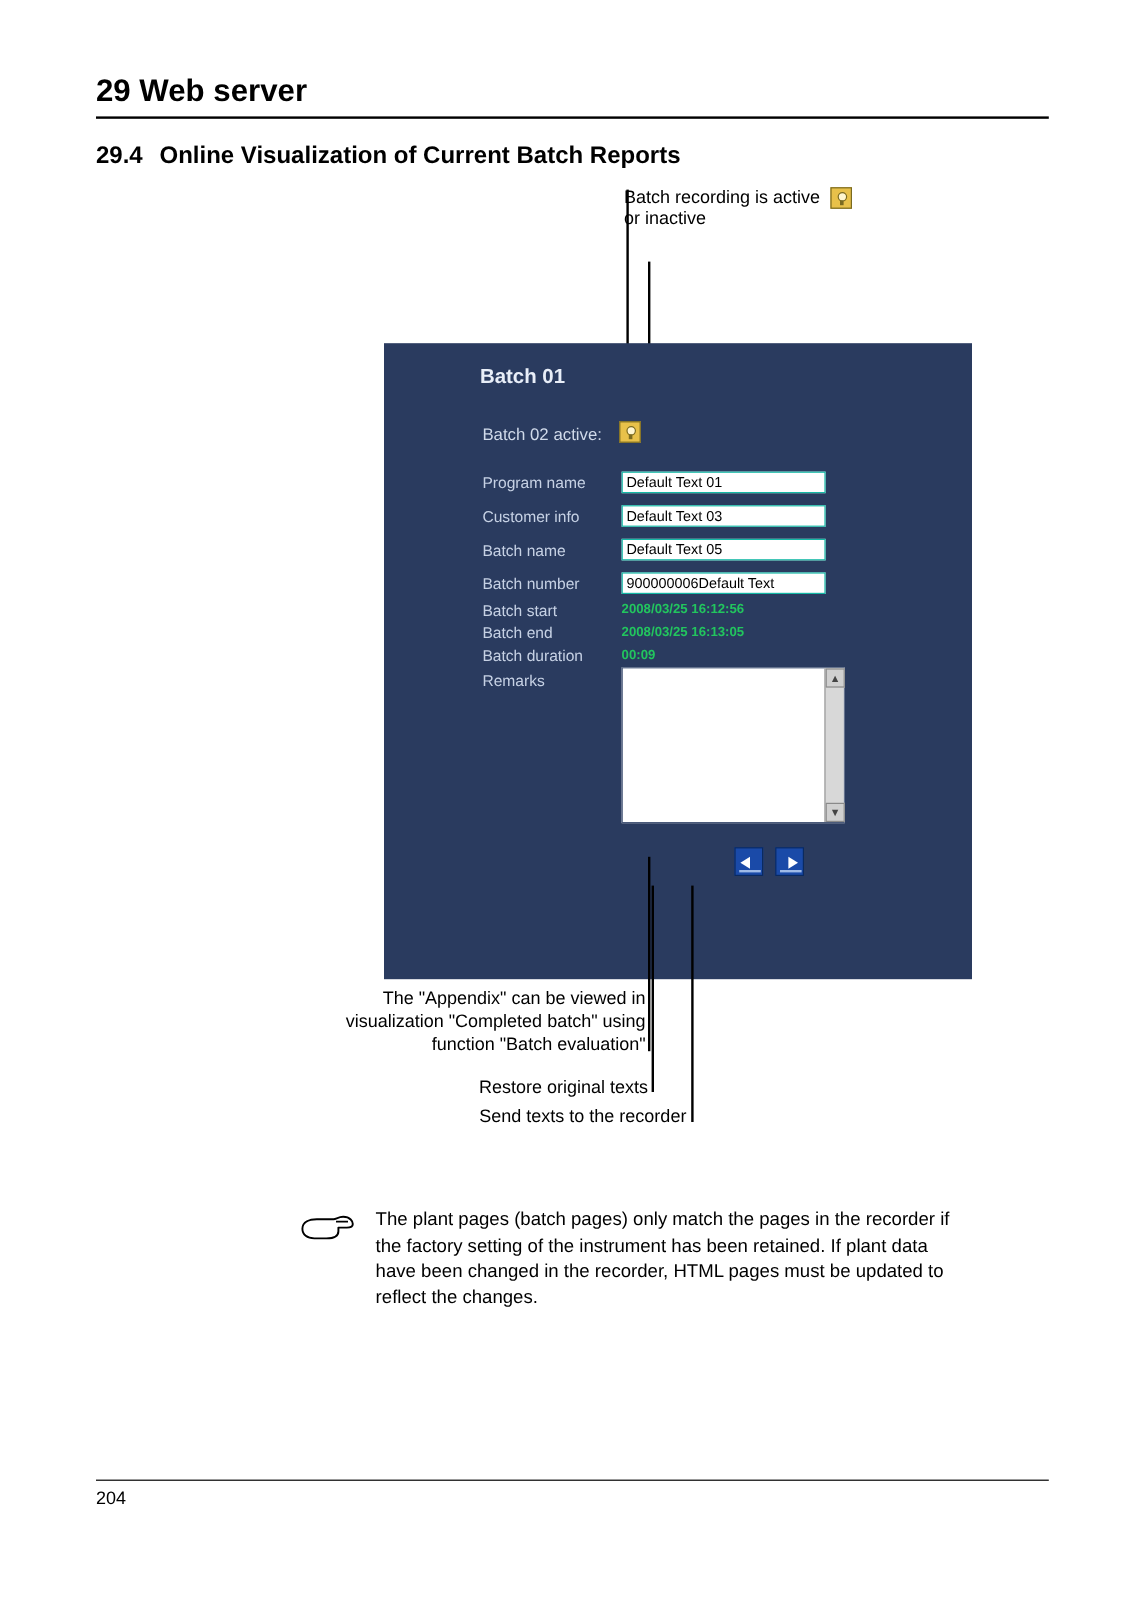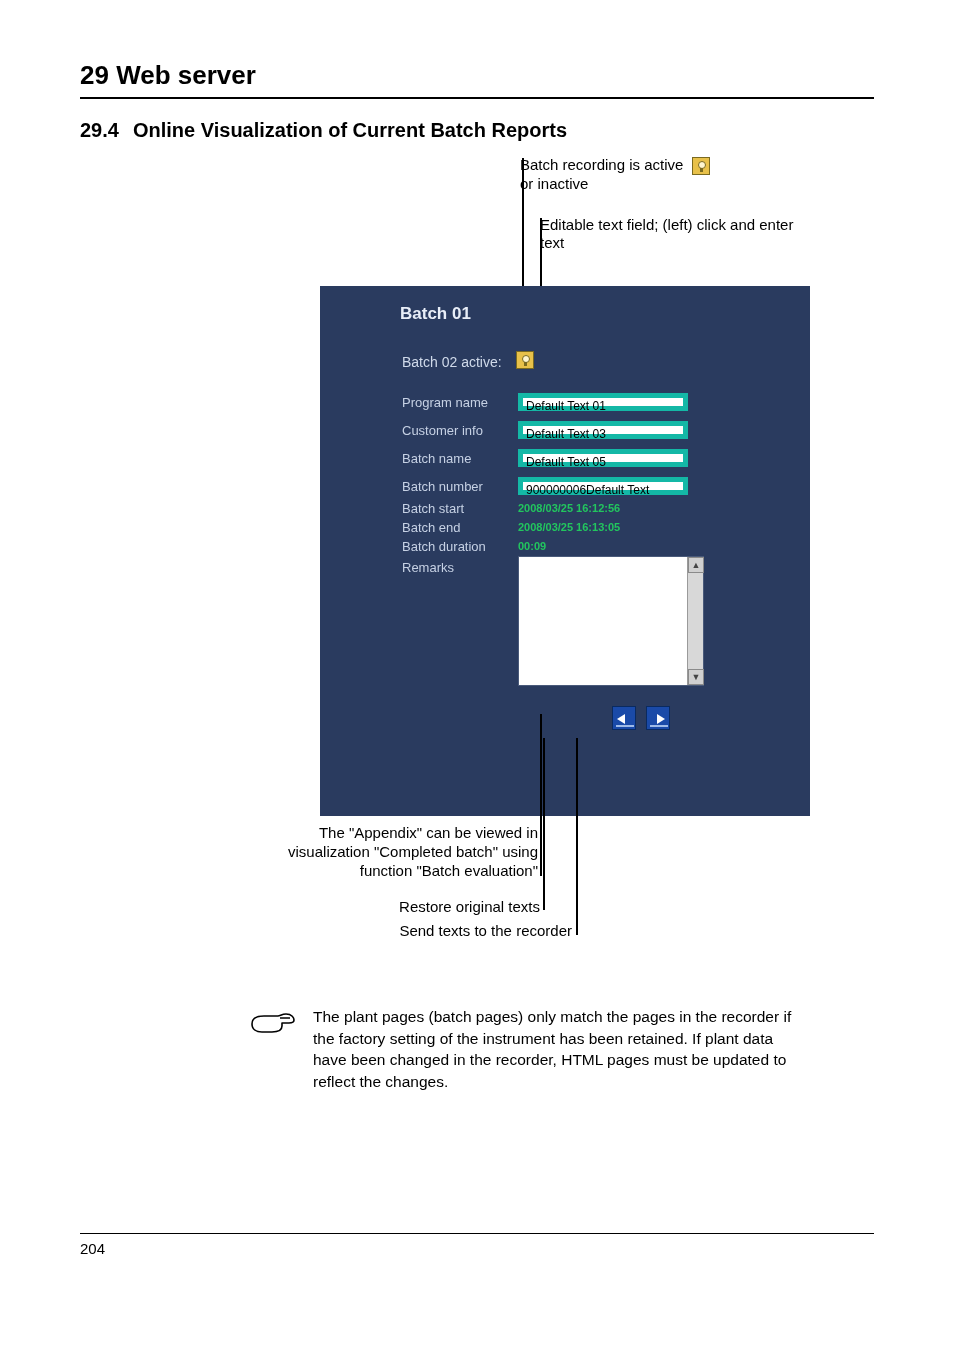--- a/index.html
+++ b/index.html
@@ -146,21 +146,21 @@
   }
   .row-lbl { width: 116px; color: #c6d1e4; font-size: 13px; }
   .row-val { color: #22c55e; font-size: 11px; font-weight: bold; }
   .row-input {
     width: 170px;
     height: 18px;
     background: #fff;
     color: #000;
     font-size: 12px;
     padding: 1px 3px;
-    border: 5px solid #14b8a6;
+    border: 1px solid #14b8a6;
   }
   .remarks-box {
     position: absolute;
     left: 198px;
     top: 270px;
     width: 186px;
     height: 130px;
     background: #fff;
     border: 1px solid #4a5a7a;
   }
@@ -309,21 +309,20 @@
 
     <div class="vline1"></div>
     <div class="vline2"></div>
 
     <div class="ann-top1">
       <span>Batch recording is active</span>
       <span class="bulb-inline"><span class="bulb-box"></span></span><br>
       <span>or inactive</span>
     </div>
 
-    <div class="ann-top2">Editable text field; (left) click and enter text</div>
 
     <div class="panel">
       <div class="panel-title">Batch 01</div>
       <div class="active-label">Batch 02 active:</div>
       <span class="bulb-box bulb-active"></span>
 
       <div class="row" style="top:105px;">
         <span class="row-lbl">Program name</span>
         <span class="row-input">Default Text 01</span>
       </div>

